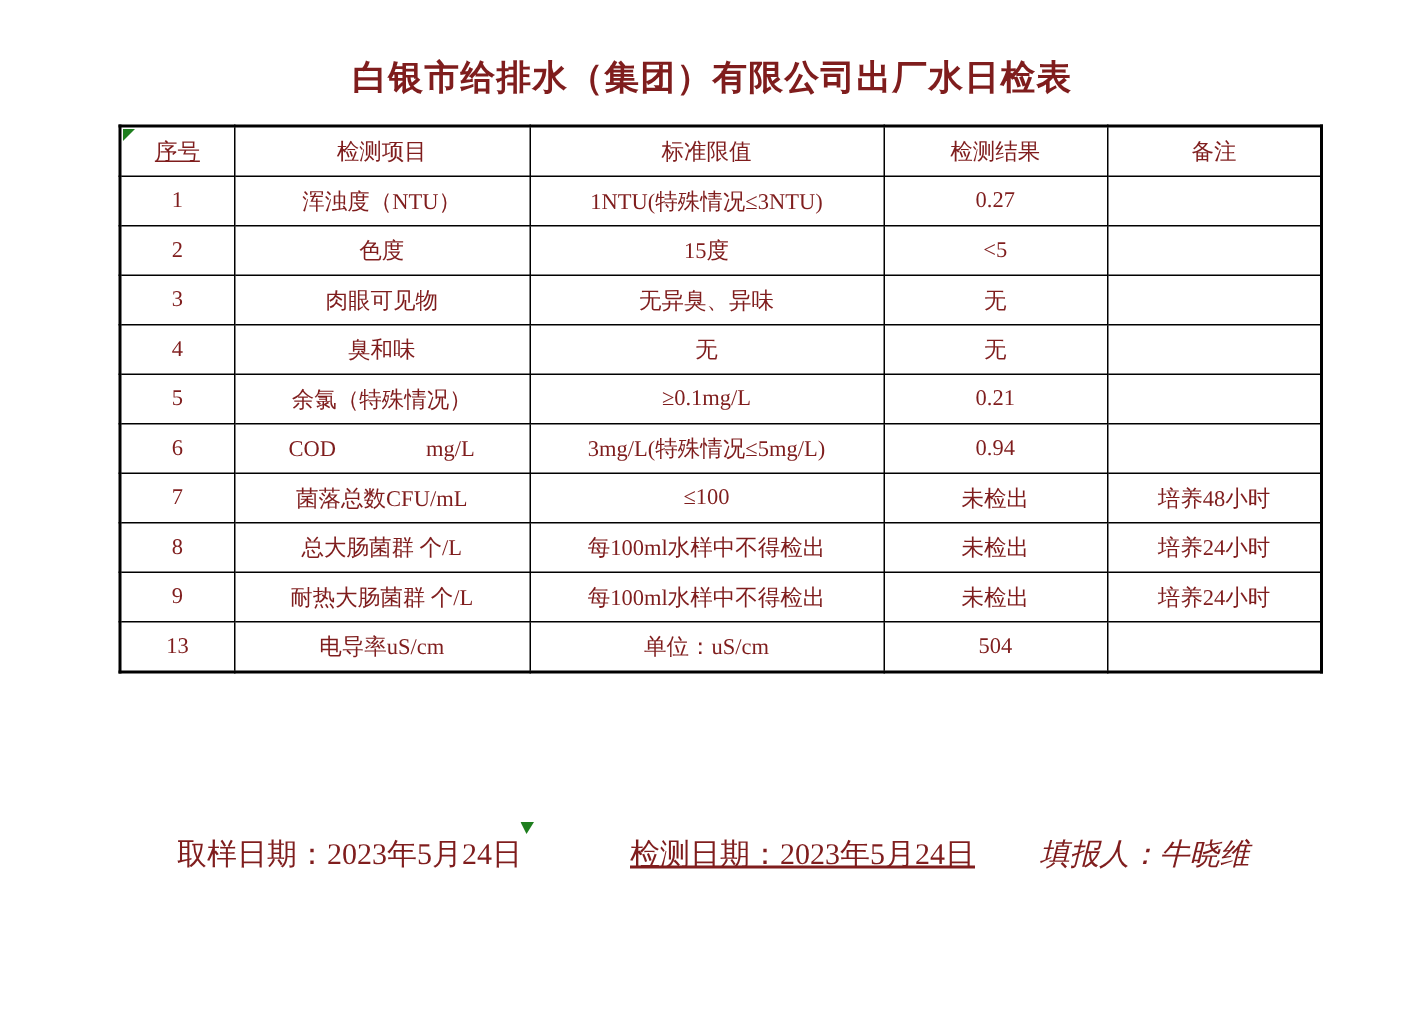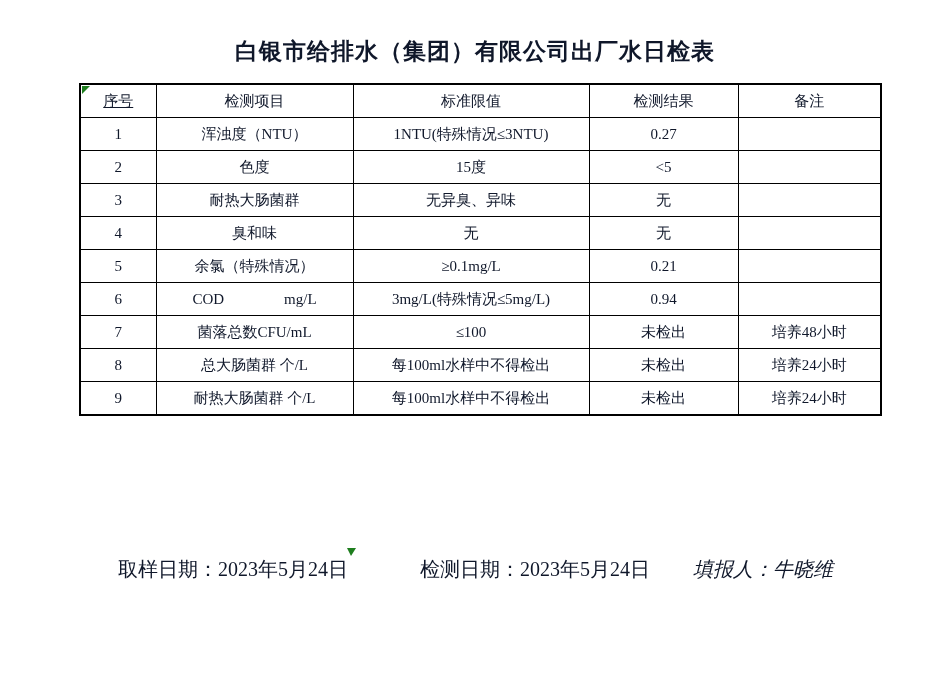--- a/index.html
+++ b/index.html
@@ -5,21 +5,21 @@
   html, body {
     margin: 0;
     padding: 0;
     background: #ffffff;
   }
   .page {
     position: relative;
     width: 950px;
     height: 673px;
     background: #ffffff;
-    color: #0f172a;
+    color: #7f1d1d;
     font-family: "Liberation Serif", "DejaVu Serif", serif;
     overflow: hidden;
     border-radius: 13px;
   }
   .doc-title {
     position: absolute;
     top: 36px;
     left: 0;
     width: 950px;
     text-align: center;
@@ -64,21 +64,21 @@
     top: 548px;
     line-height: 0;
   }
   .footer-note {
     position: absolute;
     top: 556px;
     font-size: 20px;
     white-space: nowrap;
   }
   .footer-sampling { left: 118px; }
-  .footer-testing  { left: 420px; }
+  .footer-testing  { left: 420px; text-decoration: underline; }
   .footer-reporter { left: 693px; font-style: italic; }
 </style>
 </head>
 <body>
 
 <div class="page">
 
   <div class="doc-title">白银市给排水（集团）有限公司出厂水日检表</div>
 
   <table class="report">
@@ -113,21 +113,21 @@
       </tr>
       <tr>
         <td>2</td>
         <td>色度</td>
         <td>15度</td>
         <td>&lt;5</td>
         <td></td>
       </tr>
       <tr>
         <td>3</td>
-        <td>耐热大肠菌群</td>
+        <td>肉眼可见物</td>
         <td>无异臭、异味</td>
         <td>无</td>
         <td></td>
       </tr>
       <tr>
         <td>4</td>
         <td>臭和味</td>
         <td>无</td>
         <td>无</td>
         <td></td>
@@ -160,20 +160,27 @@
         <td>未检出</td>
         <td>培养24小时</td>
       </tr>
       <tr>
         <td>9</td>
         <td>耐热大肠菌群 个/L</td>
         <td>每100ml水样中不得检出</td>
         <td>未检出</td>
         <td>培养24小时</td>
       </tr>
+      <tr>
+        <td>13</td>
+        <td>电导率uS/cm</td>
+        <td>单位：uS/cm</td>
+        <td>504</td>
+        <td></td>
+      </tr>
     </tbody>
   </table>
 
   <span class="bottom-marker"><svg width="9" height="8">
         <polygon points="0,0 9,0 4,8" fill="#1e7e1e"></polygon>
       </svg></span>
 
   <div class="footer-note footer-sampling">取样日期：2023年5月24日</div>
   <div class="footer-note footer-testing">检测日期：2023年5月24日</div>
   <div class="footer-note footer-reporter">填报人：牛晓维</div>

